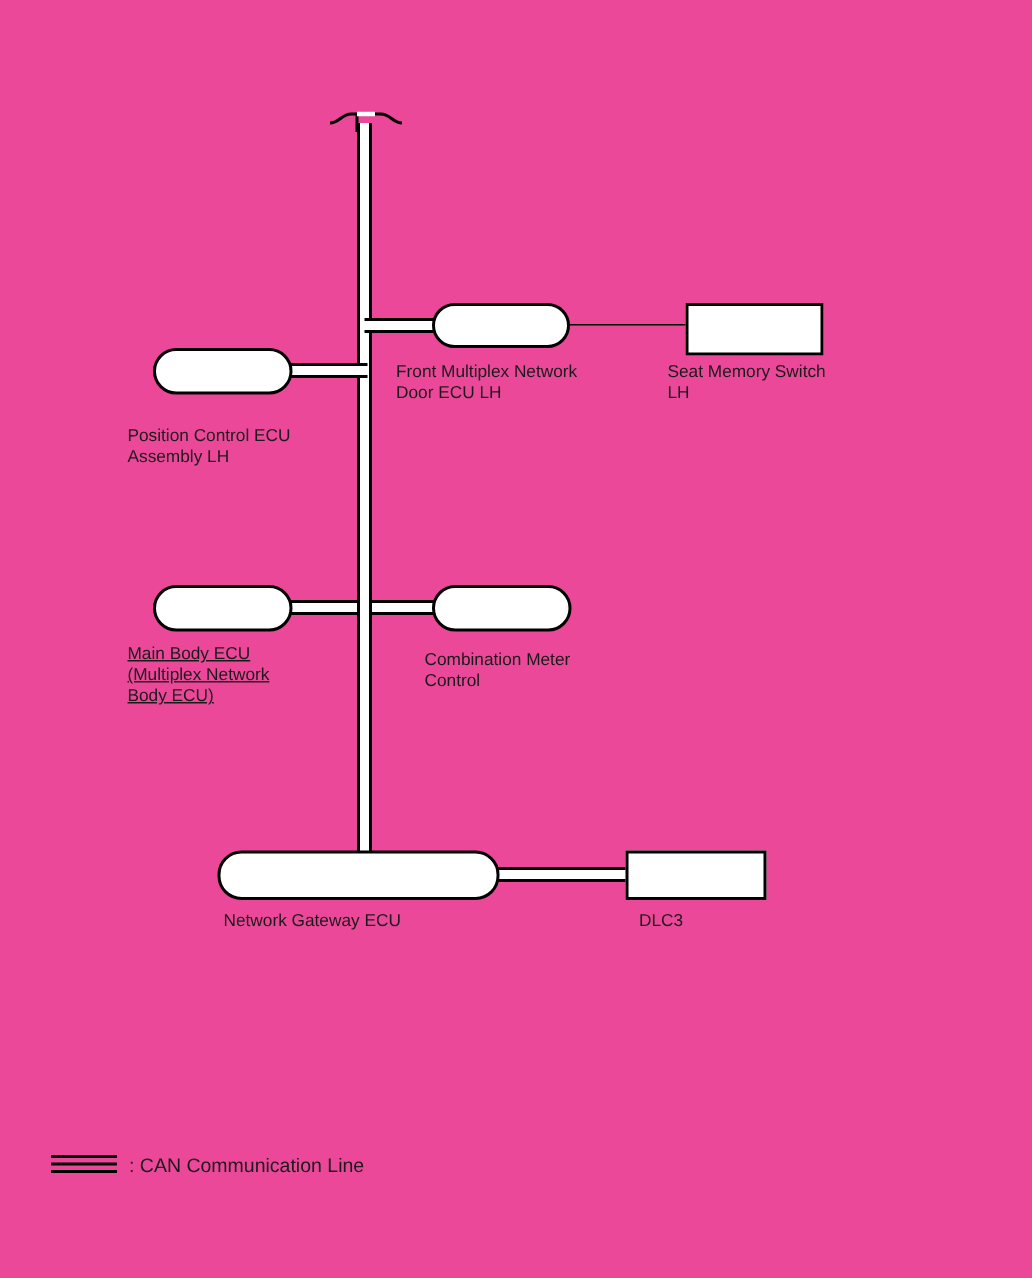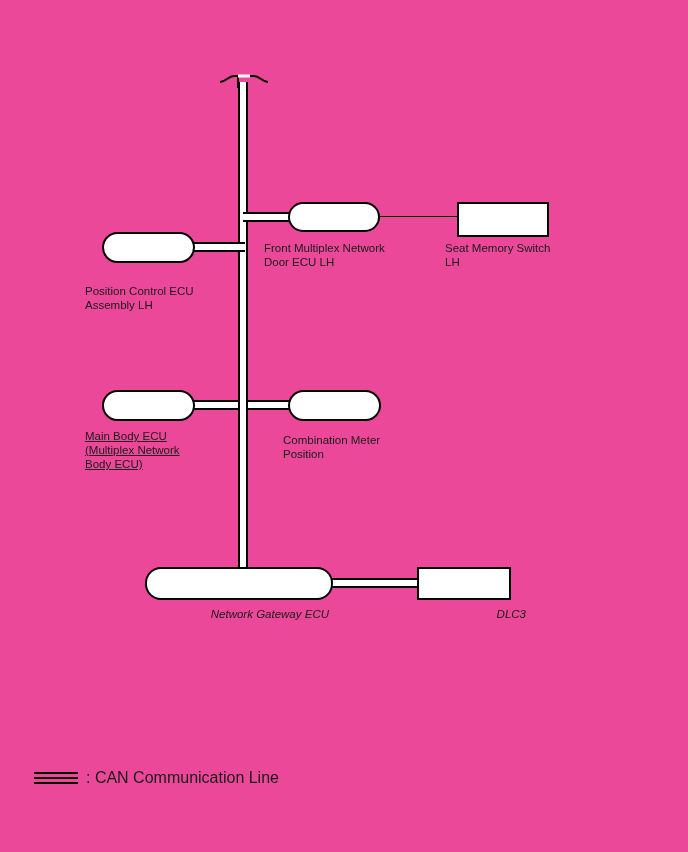--- a/index.html
+++ b/index.html
@@ -63,22 +63,21 @@
   .label {
     position: absolute;
     font-family: "Liberation Sans", sans-serif;
     font-size: 11.5px;
     line-height: 14px;
     color: #1a1a1a;
     white-space: pre-line;
     z-index: 6;
   }
   .label.center {
-    text-align: right;
-    font-style: italic;
+    text-align: left;
   }
 
   
   .break-cap {
     position: absolute;
     z-index: 7;
   }
 
   
   .legend {
@@ -98,21 +97,21 @@
     width: 44px;
     height: 2px;
     background: #000000;
     display: block;
   }
   .legend-symbol i:nth-child(1) { top: 0px; }
   .legend-symbol i:nth-child(2) { top: 5px; }
   .legend-symbol i:nth-child(3) { top: 10px; }
   .legend-text {
     font-family: "Liberation Sans", sans-serif;
-    font-size: 16px;
+    font-size: 13px;
     color: #1a1a1a;
     white-space: pre;
   }
 </style>
 </head>
 <body>
 
 <div id="page">
 
   <div class="bus-v" style="left:238px; top:82px; width:10px; height:488px;"></div>
@@ -154,21 +153,21 @@
 
   <div class="node-round" style="left:102px; top:390px; width:93px; height:31px;"></div>
 
   <div class="label" style="left:85px; top:429px; width:160px;text-decoration:underline;">Main Body ECU
 (Multiplex Network
 Body ECU)</div>
 
   <div class="node-round" style="left:288px; top:390px; width:93px; height:31px;"></div>
 
   <div class="label" style="left:283px; top:433px; width:160px;">Combination Meter
-Position</div>
+Control</div>
 
   <div class="node-round" style="left:145px; top:567px; width:188px; height:33px;"></div>
 
   <div class="label center" style="left:149px; top:607px; width:180px;">Network Gateway ECU</div>
 
   <div class="bus-h" style="left:330px; top:578px; width:90px; height:10px;"></div>
 
   <div class="node-rect" style="left:417px; top:567px; width:94px; height:33px;"></div>
 
   <div class="label center" style="left:426px; top:607px; width:100px;">DLC3</div>

